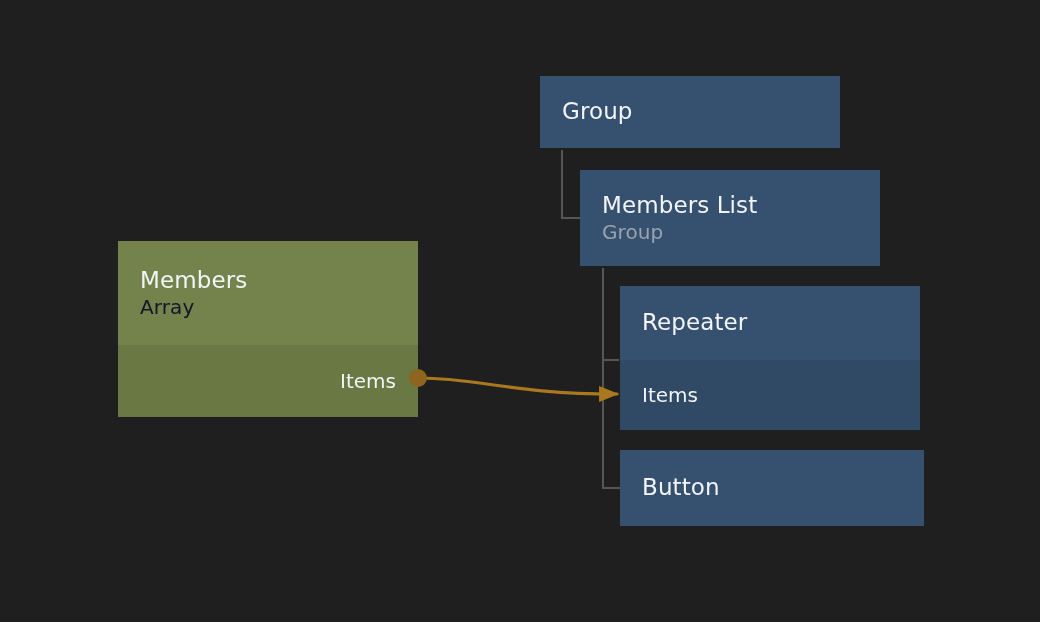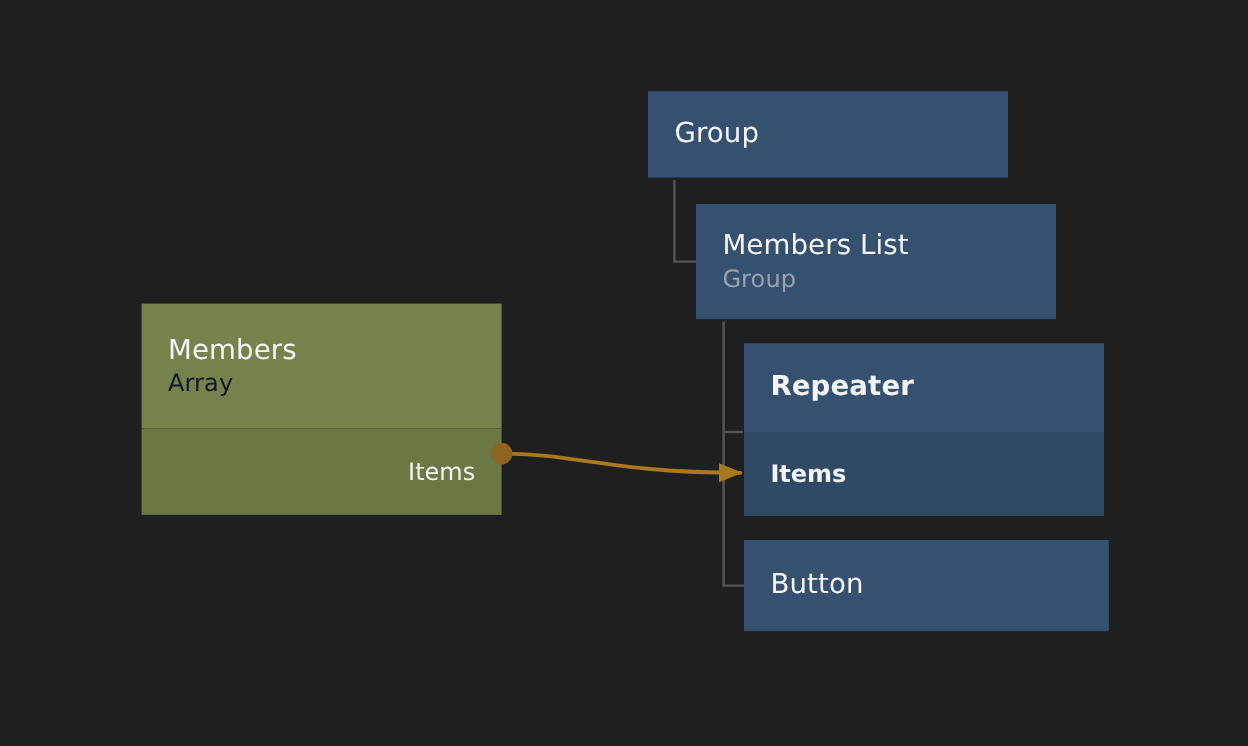--- a/index.html
+++ b/index.html
@@ -106,36 +106,36 @@
     </div>
   </div>
 
   <div class="node node-blue" style="left:580px; top:170px; width:300px; height:96px;border-radius:22px;">
     <div class="node-header" style="height: 96px; background: rgb(54, 80, 112);">
       <div class="node-title">Members List</div>
       <div class="node-subtitle">Group</div>
     </div>
   </div>
 
-  <div class="node node-blue" style="left:620px; top:286px; width:300px; height:132px;font-weight:bold;">
+  <div class="node node-blue" style="left:620px; top:286px; width:300px; height:132px;">
     <div class="node-header" style="height: 74px; background: rgb(54, 80, 112);">
       <div class="node-title">Repeater</div>
     </div>
     <div class="node-body" style="height: 70px; background: rgb(48, 73, 100);">
       <div class="port-label-left">Items</div>
     </div>
   </div>
 
   <div class="node node-blue" style="left:620px; top:450px; width:304px; height:76px;">
     <div class="node-header" style="height: 76px; background: rgb(54, 80, 112);">
       <div class="node-title">Button</div>
     </div>
   </div>
 
-  <div class="node node-green" style="left:118px; top:241px; width:300px; height:176px;margin-top:12px;">
+  <div class="node node-green" style="left:118px; top:241px; width:300px; height:176px;">
     <div class="node-header" style="height: 104px; background: rgb(115, 131, 75);">
       <div class="node-title">Members</div>
       <div class="node-subtitle">Array</div>
     </div>
     <div class="node-body" style="height: 72px; background: rgb(106, 120, 68);">
       <div class="port-label-right">Items</div>
     </div>
   </div>
 
   <svg class="overlay links">

